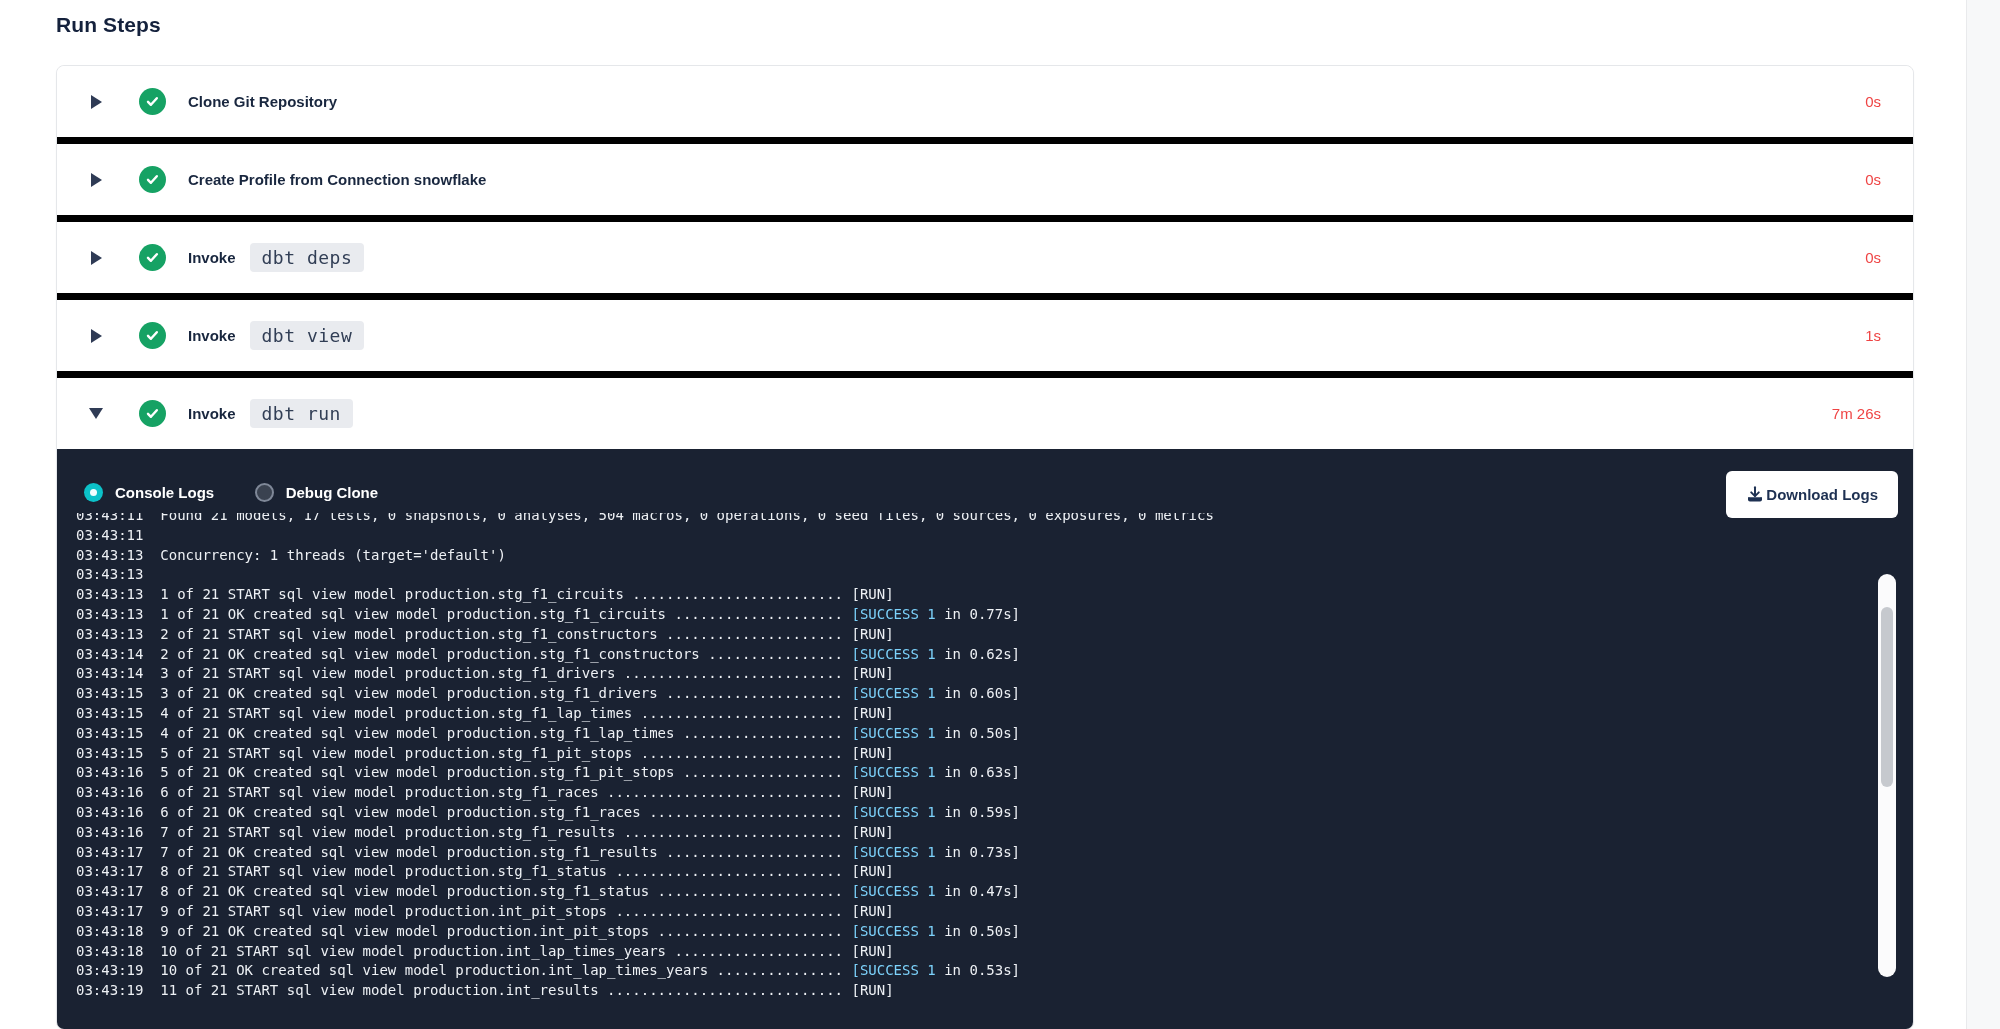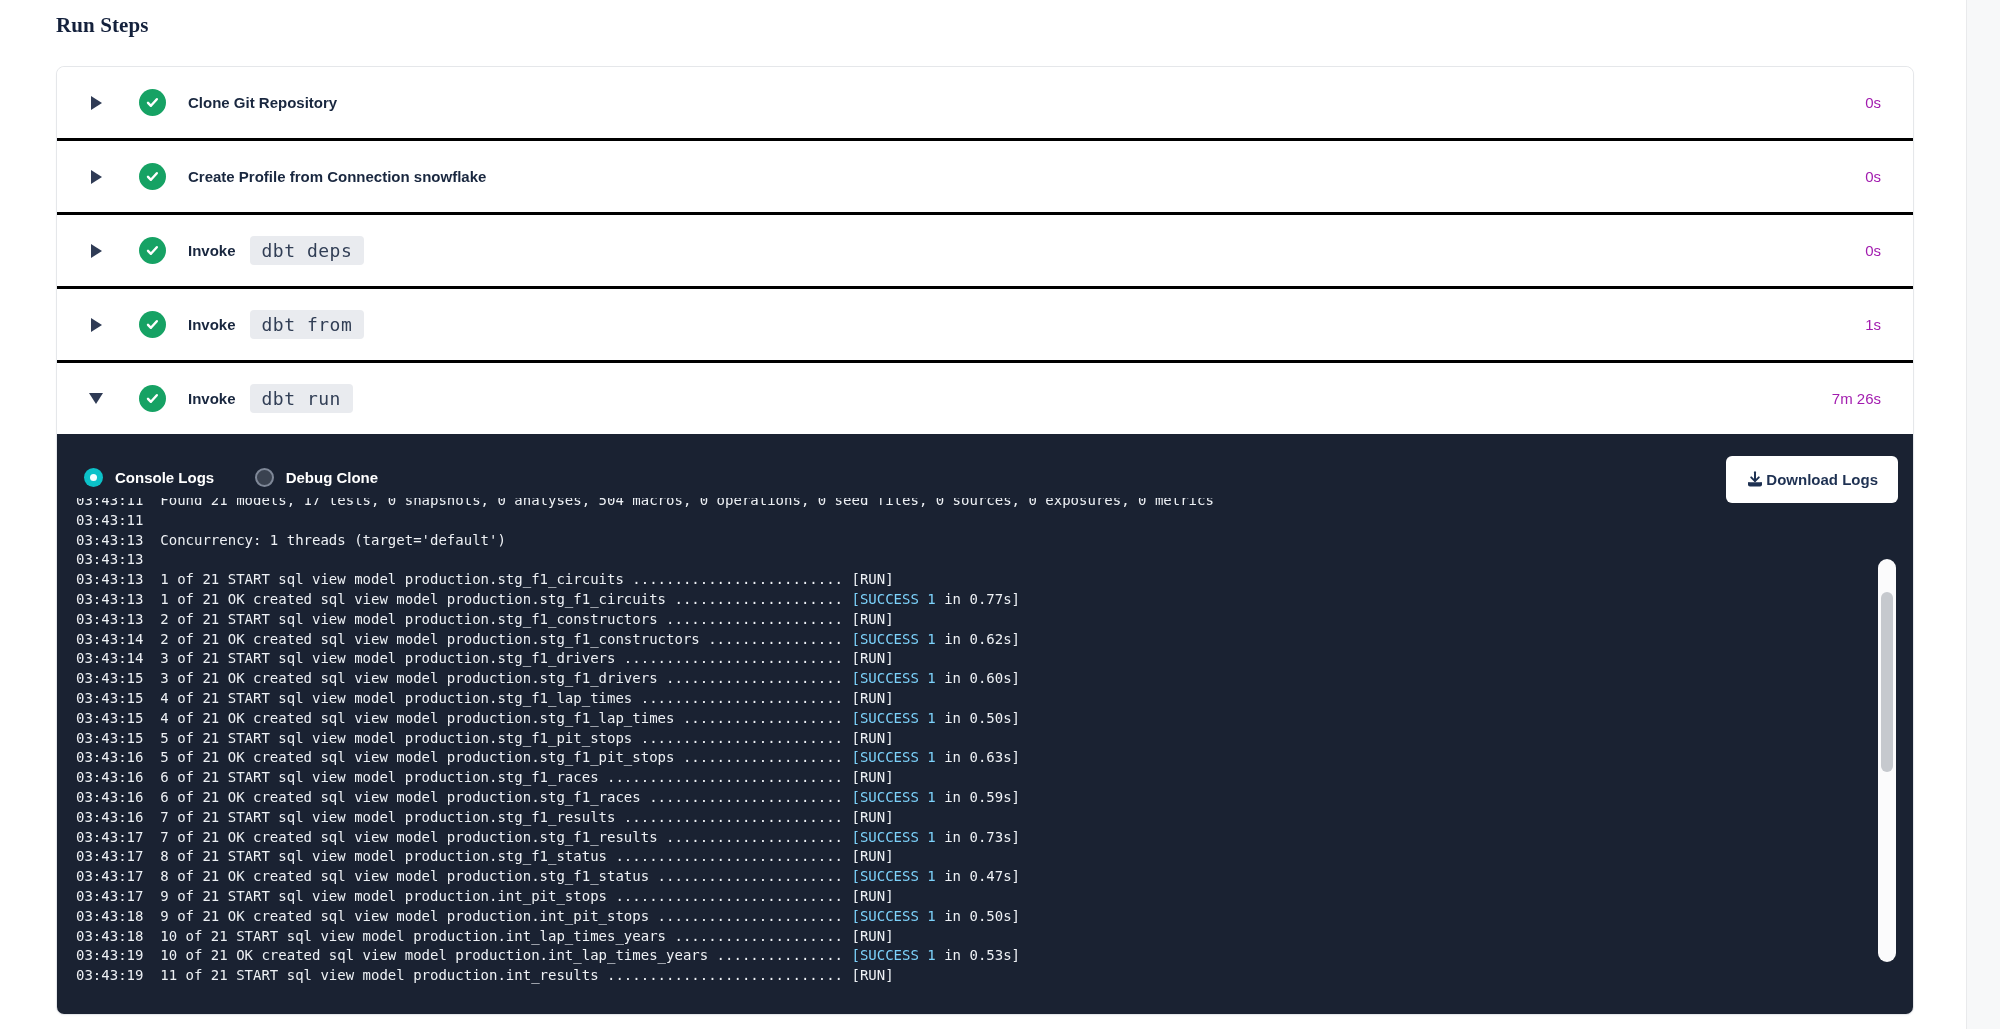--- a/index.html
+++ b/index.html
@@ -7,44 +7,44 @@
     width:2000px;height:1029px;overflow:hidden;position:relative;
     background:#ffffff;font-family:"Liberation Sans",sans-serif;
     -webkit-font-smoothing:antialiased;
   }
   .page-gutter-right{
     position:absolute;top:0;right:0;width:33px;height:100%;
     background:#f7f8f9;border-left:1px solid #e9eaec;
   }
   .content{position:absolute;left:56px;top:0;width:1858px;}
   .page-title{
-    margin:13px 0 0 0;font-size:21px;font-weight:700;color:#14213c;letter-spacing:.1px;font-family:Liberation Serif, serif;
+    margin:13px 0 0 0;font-size:21px;font-weight:700;color:#14213c;letter-spacing:.1px;
   }
   .steps-card{
     margin-top:28px;border:1px solid #e5e7ea;border-radius:8px;background:#fff;
     box-shadow:0 1px 2px rgba(20,33,60,.03);
   }
   .step-row{
     height:71px;display:flex;align-items:center;padding:0 32px;
-    border-top:3px solid #000000;cursor:pointer;background:#fff;
+    border-top:7px solid #000000;cursor:pointer;background:#fff;
   }
   .step-row:first-child{border-top:none;border-radius:8px 8px 0 0;}
   .caret{width:14px;display:flex;justify-content:center;}
   .caret-right{width:0;height:0;border-left:11px solid #2f3b55;border-top:7px solid transparent;border-bottom:7px solid transparent;}
   .caret-down{width:0;height:0;border-top:11px solid #2f3b55;border-left:7px solid transparent;border-right:7px solid transparent;}
   .check-circle{
     width:27px;height:27px;border-radius:50%;background:#16a264;margin-left:36px;
     display:flex;align-items:center;justify-content:center;flex:0 0 auto;
   }
   .step-label{margin-left:22px;font-size:15px;font-weight:700;color:#19273f;}
   .step-cmd{
     margin-left:14px;font-family:"DejaVu Sans Mono",monospace;font-size:18px;
     background:#e9ebef;color:#313e55;padding:4px 12px;border-radius:4px;letter-spacing:.5px;
   }
-  .step-duration{margin-left:auto;font-size:15px;color:#a21caf;}
+  .step-duration{margin-left:auto;font-size:15px;color:#ef4444;}
   .console-panel{
     position:relative;background:#1a2232;border-radius:0 0 7px 7px;height:580px;overflow:hidden;
   }
   .console-header{display:flex;align-items:center;height:90px;padding:0 15px 0 27px;}
   .radio-option{display:flex;align-items:center;margin-right:36px;cursor:pointer;}
   .radio-circle{width:19px;height:19px;border-radius:50%;box-sizing:border-box;position:relative;flex:0 0 auto;}
   .radio-circle.selected{background:#0cc2c9;}
   .radio-circle.selected::after{
     content:"";position:absolute;left:6px;top:6px;width:7px;height:7px;border-radius:50%;background:#f4fefe;
   }
@@ -125,21 +125,21 @@
         <div class="step-row">
     <span class="caret">
             <span class="caret-right"></span>
           </span>
     <span class="check-circle">
       <svg width="15" height="15" viewBox="0 0 16 16" fill="none">
         <path d="M3.2 8.4l3.1 3.1 6.3-7" stroke="#fff" stroke-width="2.6" stroke-linecap="round" stroke-linejoin="round"></path>
       </svg>
     </span>
     <span class="step-label">Invoke</span>
-    <span class="step-cmd">dbt from</span>
+    <span class="step-cmd">dbt view</span>
     <span class="step-duration">1s</span>
   </div>
         <div class="step-row">
     <span class="caret">
             <span class="caret-down"></span>
           </span>
     <span class="check-circle">
       <svg width="15" height="15" viewBox="0 0 16 16" fill="none">
         <path d="M3.2 8.4l3.1 3.1 6.3-7" stroke="#fff" stroke-width="2.6" stroke-linecap="round" stroke-linejoin="round"></path>
       </svg>

